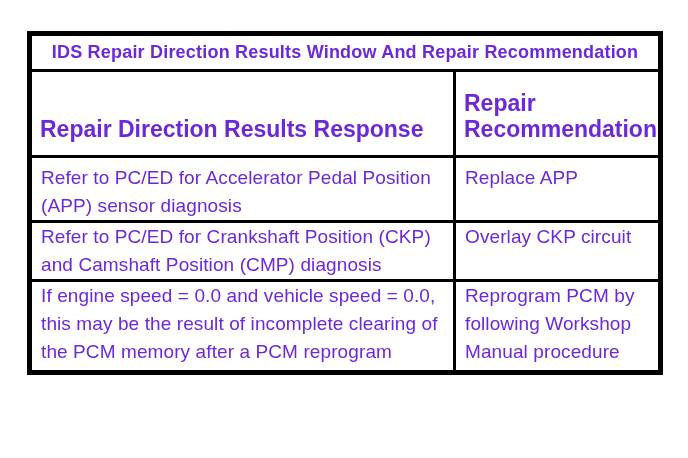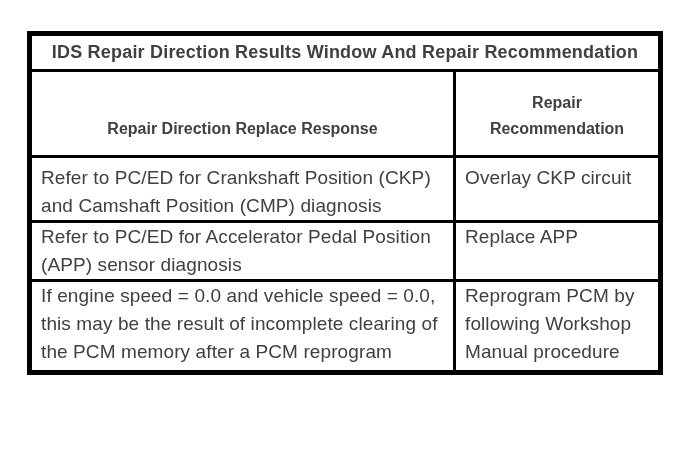--- a/index.html
+++ b/index.html
@@ -6,21 +6,21 @@
     margin: 0;
     padding: 0;
     background: #ffffff;
   }
   .page {
     position: relative;
     width: 688px;
     height: 458px;
     background: #ffffff;
     font-family: "Liberation Sans", sans-serif;
-    color: #404040;
+    color: #6d28d9;
     overflow: hidden;
   }
   table.repair-table {
     position: absolute;
     left: 27px;
     top: 31px;
     width: 631px;
     border-collapse: collapse;
     table-layout: fixed;
     border: 5px solid #000000;
@@ -34,23 +34,23 @@
     height: 33px;
     font-size: 18px;
     font-weight: bold;
     text-align: center;
     vertical-align: middle;
     letter-spacing: 0.2px;
     padding: 0 4px;
   }
   tr.header-row th {
     height: 70px;
-    font-size: 16px;
+    font-size: 23px;
     font-weight: bold;
-    text-align: center;
+    text-align: left;
     vertical-align: bottom;
     line-height: 26px;
     padding: 0 8px 13px 8px;
   }
   tbody td {
     border-top: none;
     border-bottom: none;
     vertical-align: top;
     font-size: 19px;
     line-height: 28px;
@@ -67,32 +67,32 @@
   <table class="repair-table">
     <colgroup>
       <col style="width:425px">
       <col style="width:206px">
     </colgroup>
     <thead>
       <tr>
         <th class="table-title" colspan="2">IDS Repair Direction Results Window And Repair Recommendation</th>
       </tr>
       <tr class="header-row">
-        <th>Repair Direction Replace Response</th>
+        <th>Repair Direction Results Response</th>
         <th>Repair Recommendation</th>
       </tr>
     </thead>
     <tbody>
         <tr>
+          <td>Refer to PC/ED for Accelerator Pedal Position (APP) sensor diagnosis</td>
+          <td>Replace APP</td>
+        </tr>
+        <tr>
           <td>Refer to PC/ED for Crankshaft Position (CKP) and Camshaft Position (CMP) diagnosis</td>
           <td>Overlay CKP circuit</td>
-        </tr>
-        <tr>
-          <td>Refer to PC/ED for Accelerator Pedal Position (APP) sensor diagnosis</td>
-          <td>Replace APP</td>
         </tr>
         <tr>
           <td>If engine speed = 0.0 and vehicle speed = 0.0, this may be the result of incomplete clearing of the PCM memory after a PCM reprogram</td>
           <td>Reprogram PCM by following Workshop Manual procedure</td>
         </tr>
       </tbody>
   </table>
 </div>
 
 </body></html>

